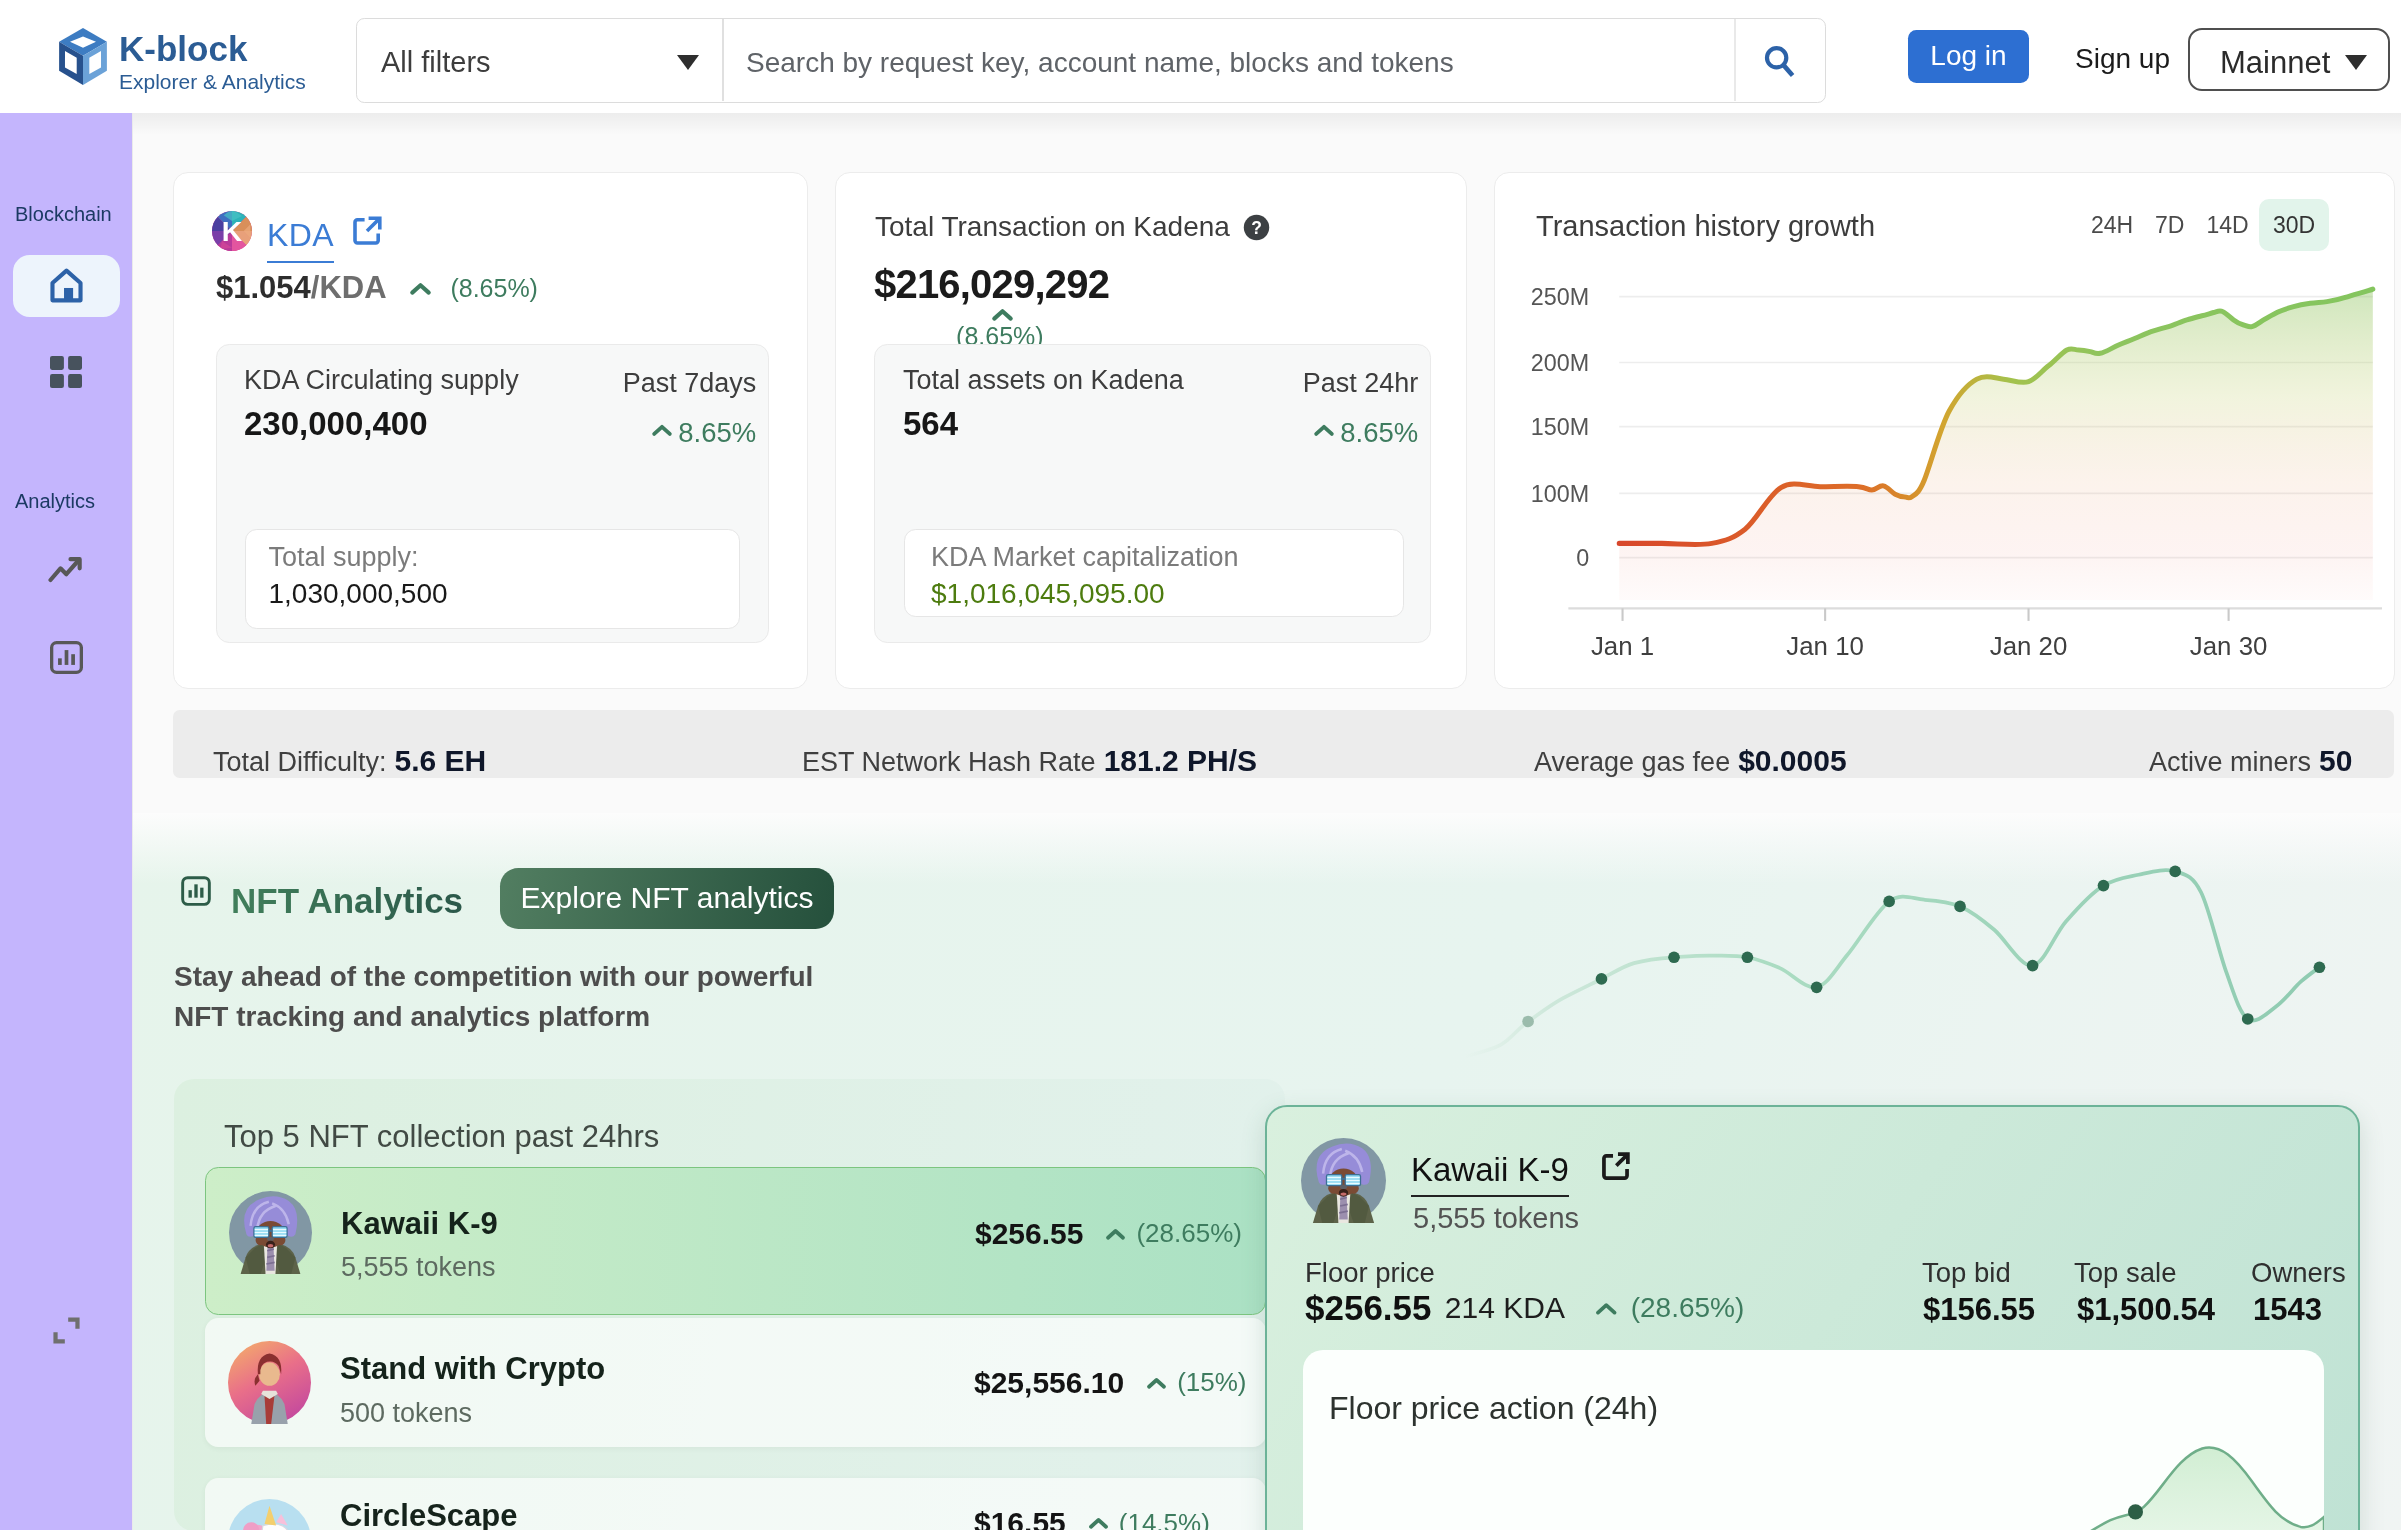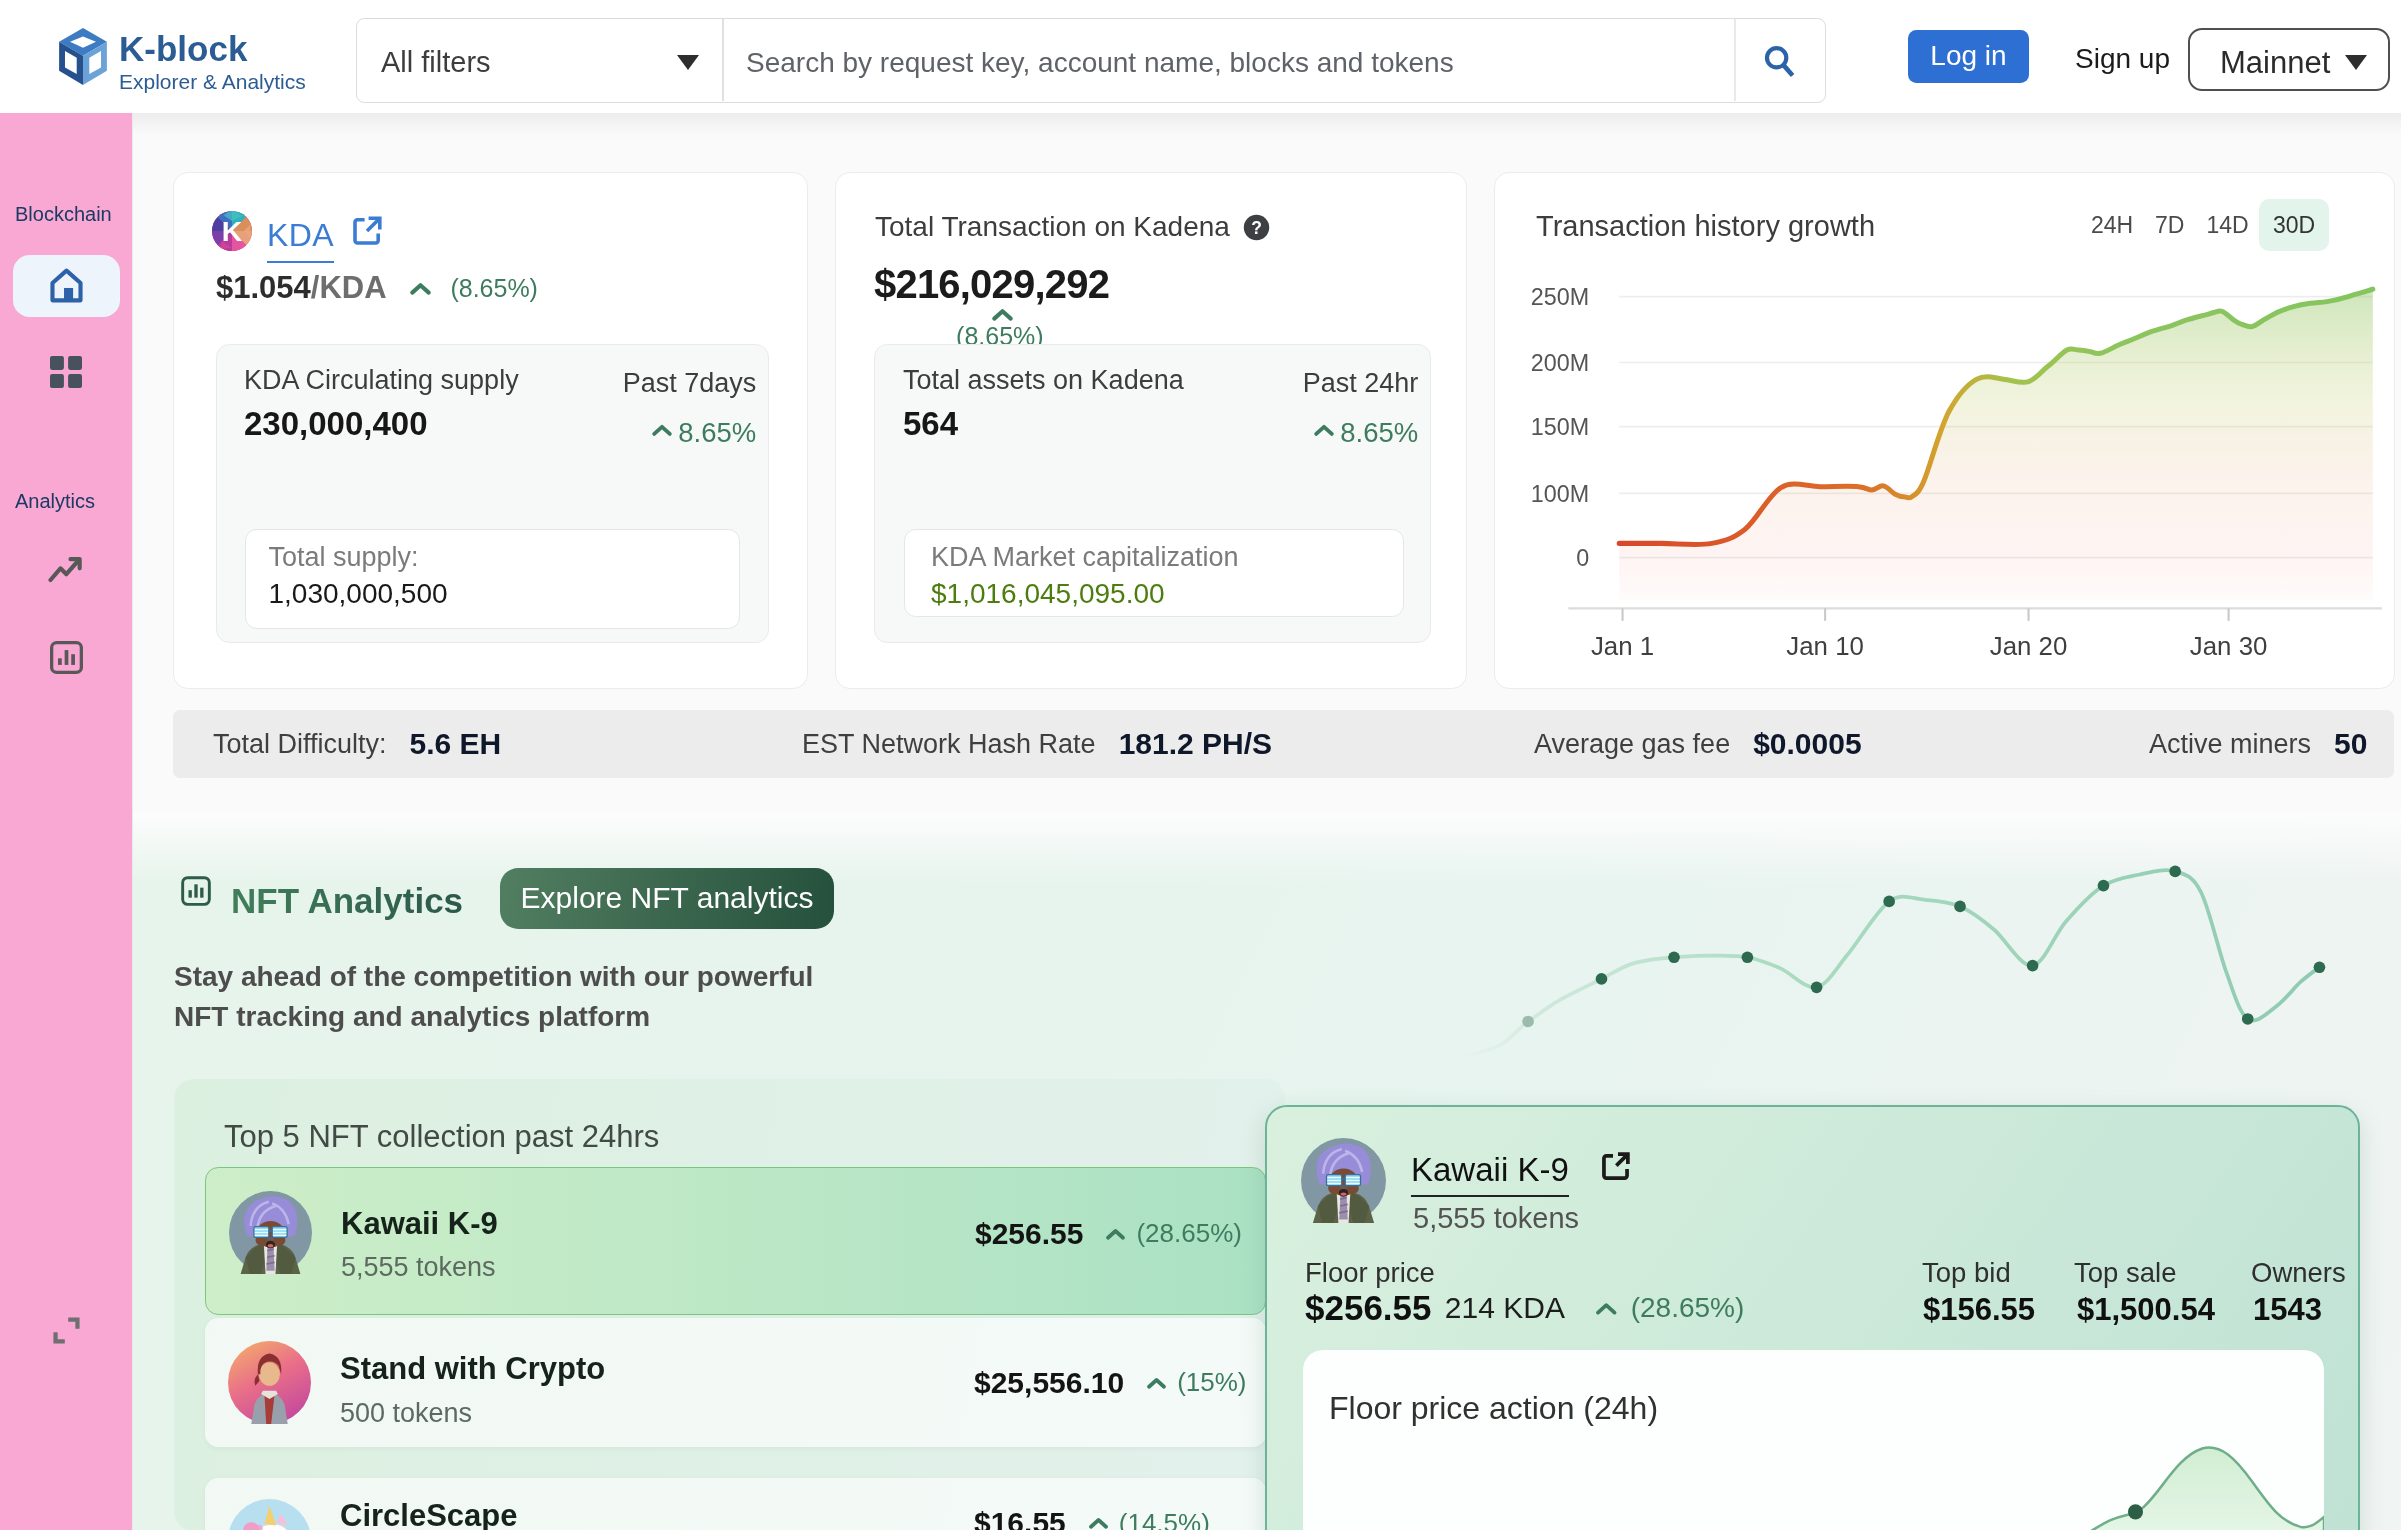--- a/index.html
+++ b/index.html
@@ -21,35 +21,35 @@
   #sep1 { position:absolute; left:365px; top:0px; width:1.7px; height:82px; background:#e0e0e0; }
   #sep2 { position:absolute; left:1377px; top:0px; width:1.7px; height:82px; background:#e9e9e9; }
   #placeholder { position:absolute; left:389px; top:28px; font-size:28px; color:#5f6368; }
   #login { position:absolute; left:1908px; top:30px; width:121px; height:53px; background:#2d6fd2; border-radius:8.3px;
      color:#fff; font-size:28px; text-align:center; line-height:52px; }
   #signup { position:absolute; left:2075px; top:43px; font-size:28px; color:#1b1b1b; }
   #mainnet { position:absolute; left:2188px; top:28px; width:202px; height:63px; border:2.5px solid #4f4f4f; border-radius:14px; }
   #mainnet span { position:absolute; left:30px; top:15px; font-size:31px; color:#2b2b2b; }
   #mn-tri { position:absolute; left:155px; top:25px; }
   
-  #sidebar { position:absolute; left:0; top:113px; width:133px; height:1418px; background:#f9a8d4; border-right:1.7px solid #eaeaea; z-index:4; }
+  #sidebar { position:absolute; left:0; top:113px; width:133px; height:1418px; background:#c4b5fd; border-right:1.7px solid #eaeaea; z-index:4; }
   .side-label { position:absolute; left:15px; font-size:20px; color:#1c3a63; }
   #homebtn { position:absolute; left:13.3px; top:142px; width:107px; height:62px; border-radius:16.7px; background:#edf4fc; }
   
   .card { position:absolute; top:172px; background:#fff; border:1.7px solid #ececec; border-radius:15px; }
   #card1 { left:173px; width:635px; height:517px; }
   #card2 { left:835px; width:632px; height:517px; }
   #card3 { left:1494px; width:901px; height:517px; }
   .gpanel { position:absolute; background:#f7f8f8; border:1.7px solid #eaeaea; border-radius:13.3px; }
   .wpanel { position:absolute; background:#fff; border:1.7px solid #e6e6e6; border-radius:11.7px; }
   .plabel { font-size:27px; color:#3d3d3d; }
   .pbig { font-size:33px; font-weight:bold; color:#171717; }
   
   #stats { position:absolute; left:173px; top:710px; width:2221px; height:68px; background:#ececec; border-radius:6.7px; }
-  .statpair { position:absolute; top:0; height:68px; display:flex; align-items:center; gap:23px; }
+  .statpair { position:absolute; top:0; height:68px; display:flex; align-items:flex-end; gap:8px; }
   .sl { font-size:27px; color:#3f3f3f; }
   .sv { font-size:30px; font-weight:bold; color:#0f172a; }
   
   #nft { position:absolute; left:133px; top:813px; width:2269px; height:718px;
      background:linear-gradient(115deg, #e6f4eb 0%, #e7f4ef 55%, #f0f4f3 100%); }
   #nft-topfade { position:absolute; left:0; top:0; width:2269px; height:71px;
      background:linear-gradient(to bottom, rgba(252,252,252,1) 0%, rgba(252,252,252,0) 100%); }
   #nft-title { position:absolute; left:98px; top:68px; font-size:35px; font-weight:bold;
      background:linear-gradient(90deg,#417f5b,#2b584a); -webkit-background-clip:text; background-clip:text; color:transparent; }
   #explore { position:absolute; left:367px; top:55px; width:334px; height:61px; border-radius:18.3px;

